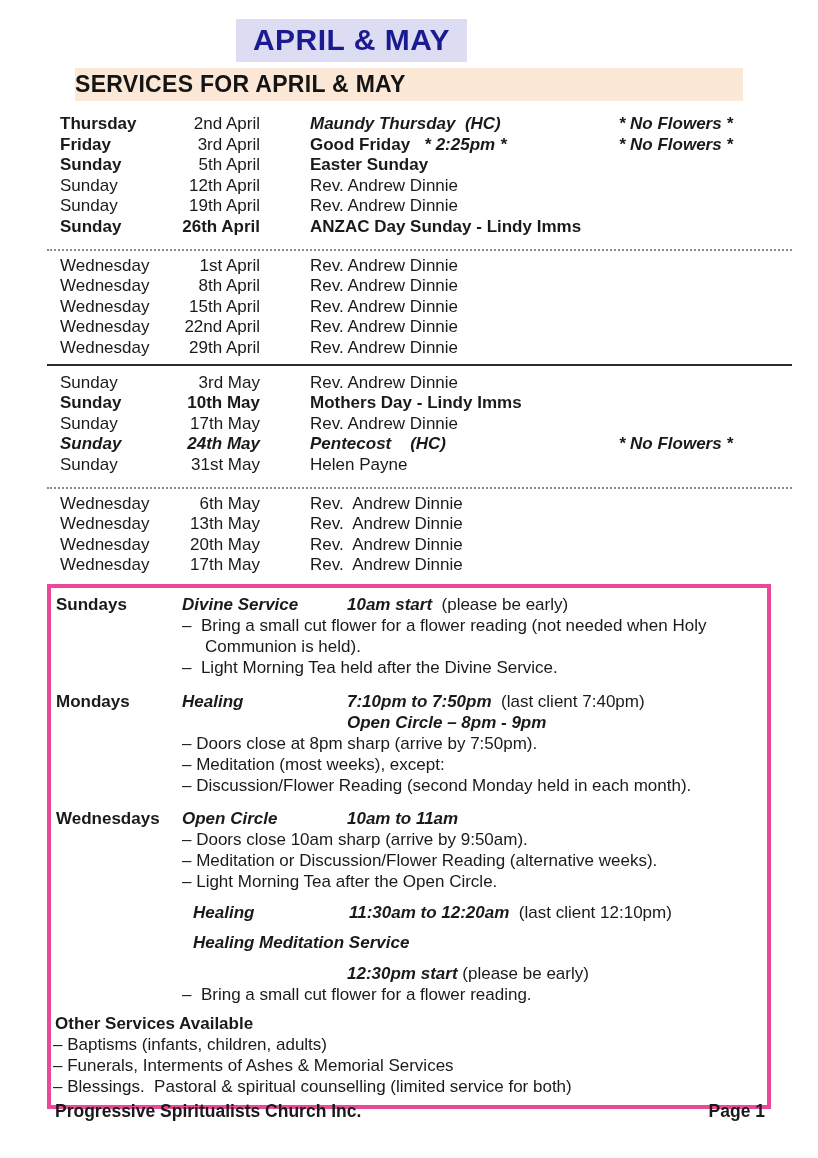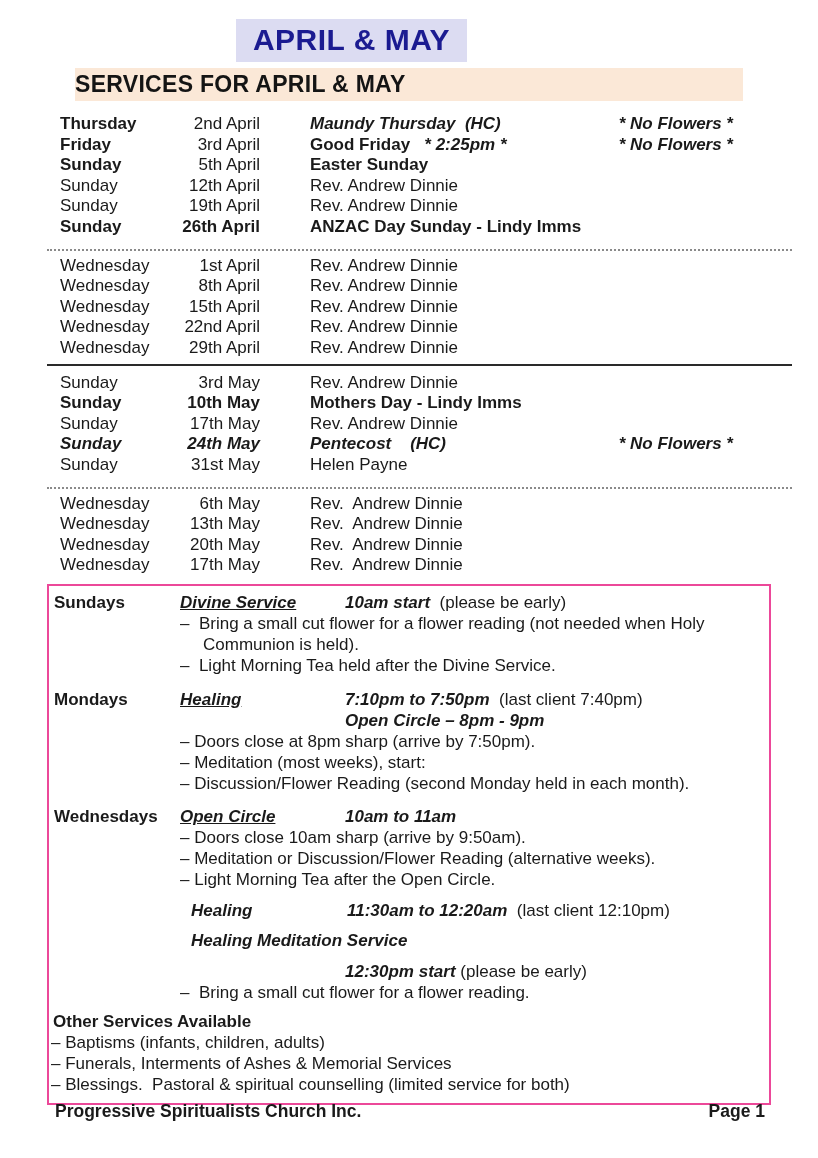--- a/index.html
+++ b/index.html
@@ -31,25 +31,25 @@
   .col-date{width:100px;flex:none;text-align:right;white-space:pre-wrap;}
   .col-event{margin-left:50px;flex:none;white-space:pre-wrap;}
   .ev-part{white-space:pre-wrap;}
   .col-note{flex:1;text-align:right;padding-right:59px;white-space:pre-wrap;}
   .sep-dotted{border-top:2px dotted #8a8a8a;margin-top:11px;margin-bottom:5px;}
   .sep-solid{border-top:2px solid #2a2a2a;margin-top:5px;margin-bottom:7px;}
 
   
   .weekly-box{
     position:absolute;top:584px;left:47px;width:724px;box-sizing:border-box;
-    border:2px solid #ec4899;padding:6px 6px 8px 3px;font-size:17px;line-height:21px;
+    border:4px solid #ec4899;padding:6px 6px 8px 3px;font-size:17px;line-height:21px;
   }
   .w-row{display:flex;margin-left:2px;}
   .w-label{width:126px;flex:none;font-weight:bold;}
-  .w-service{width:165px;flex:none;font-weight:bold;font-style:italic;white-space:pre-wrap;text-decoration:underline;}
+  .w-service{width:165px;flex:none;font-weight:bold;font-style:italic;white-space:pre-wrap;}
   .w-time{font-weight:bold;font-style:italic;white-space:pre-wrap;}
   .w-note{white-space:pre-wrap;}
   .w-bullet{margin-left:128px;padding-left:23px;text-indent:-23px;white-space:pre-wrap;}
   .w-bullet.narrow{max-width:555px;}
   .gap13{margin-top:13px;}
   .gap12{margin-top:12px;}
   .gap10{margin-top:10px;}
   .gap9{margin-top:9px;}
   .gap8{margin-top:8px;}
   .w-line2{margin-left:293px;font-weight:bold;font-style:italic;white-space:pre-wrap;}
@@ -223,21 +223,21 @@
   <div class="w-bullet">–  Light Morning Tea held after the Divine Service.</div>
 
   <div class="w-row gap13">
     <span class="w-label">Mondays</span>
     <span class="w-service">Healing</span>
     <span class="w-time">7:10pm to 7:50pm</span>
     <span class="w-note">  (last client 7:40pm)</span>
   </div>
   <div class="w-line2">Open Circle – 8pm - 9pm</div>
   <div class="w-bullet">– Doors close at 8pm sharp (arrive by 7:50pm).</div>
-  <div class="w-bullet">– Meditation (most weeks), start:</div>
+  <div class="w-bullet">– Meditation (most weeks), except:</div>
   <div class="w-bullet">– Discussion/Flower Reading (second Monday held in each month).</div>
 
   <div class="w-row gap12">
     <span class="w-label">Wednesdays</span>
     <span class="w-service">Open Circle</span>
     <span class="w-time">10am to 11am</span>
   </div>
   <div class="w-bullet">– Doors close 10am sharp (arrive by 9:50am).</div>
   <div class="w-bullet">– Meditation or Discussion/Flower Reading (alternative weeks).</div>
   <div class="w-bullet">– Light Morning Tea after the Open Circle.</div>

